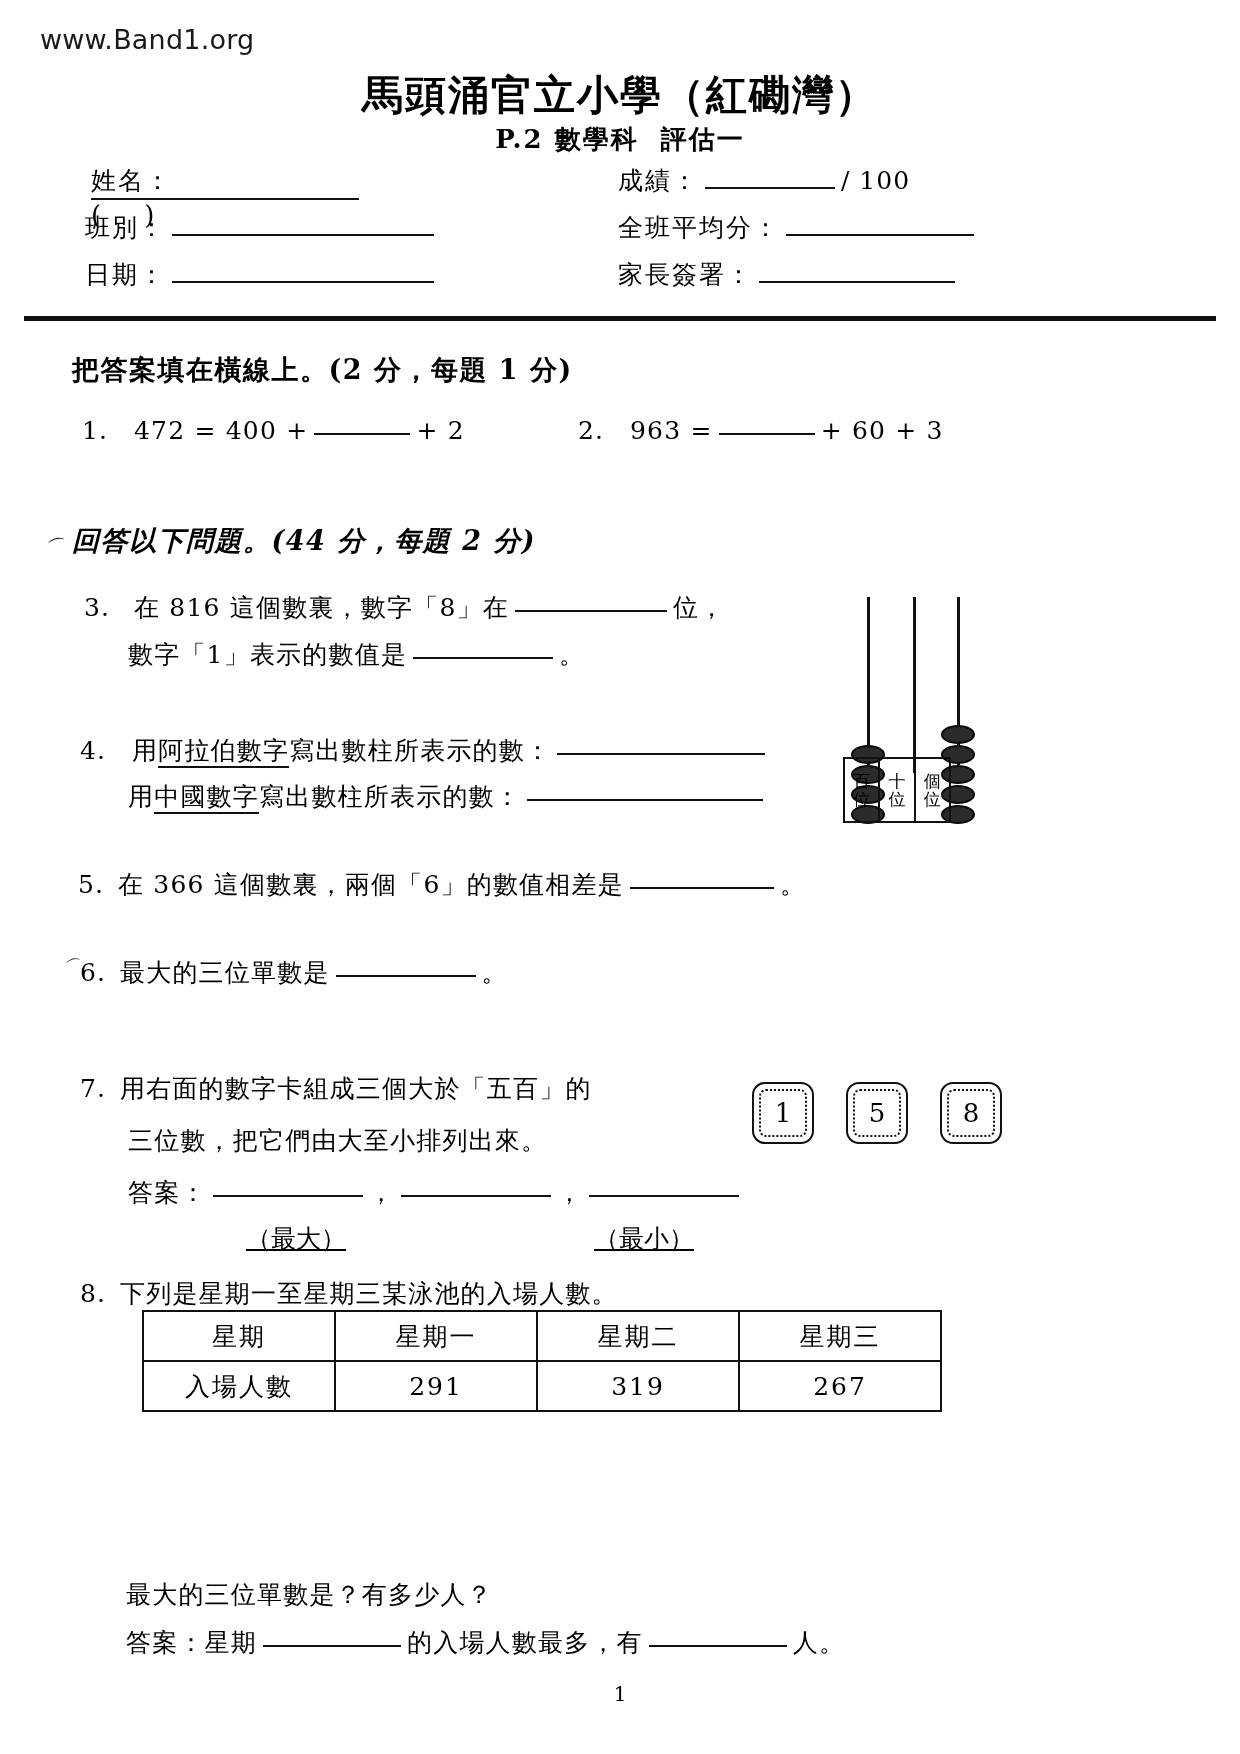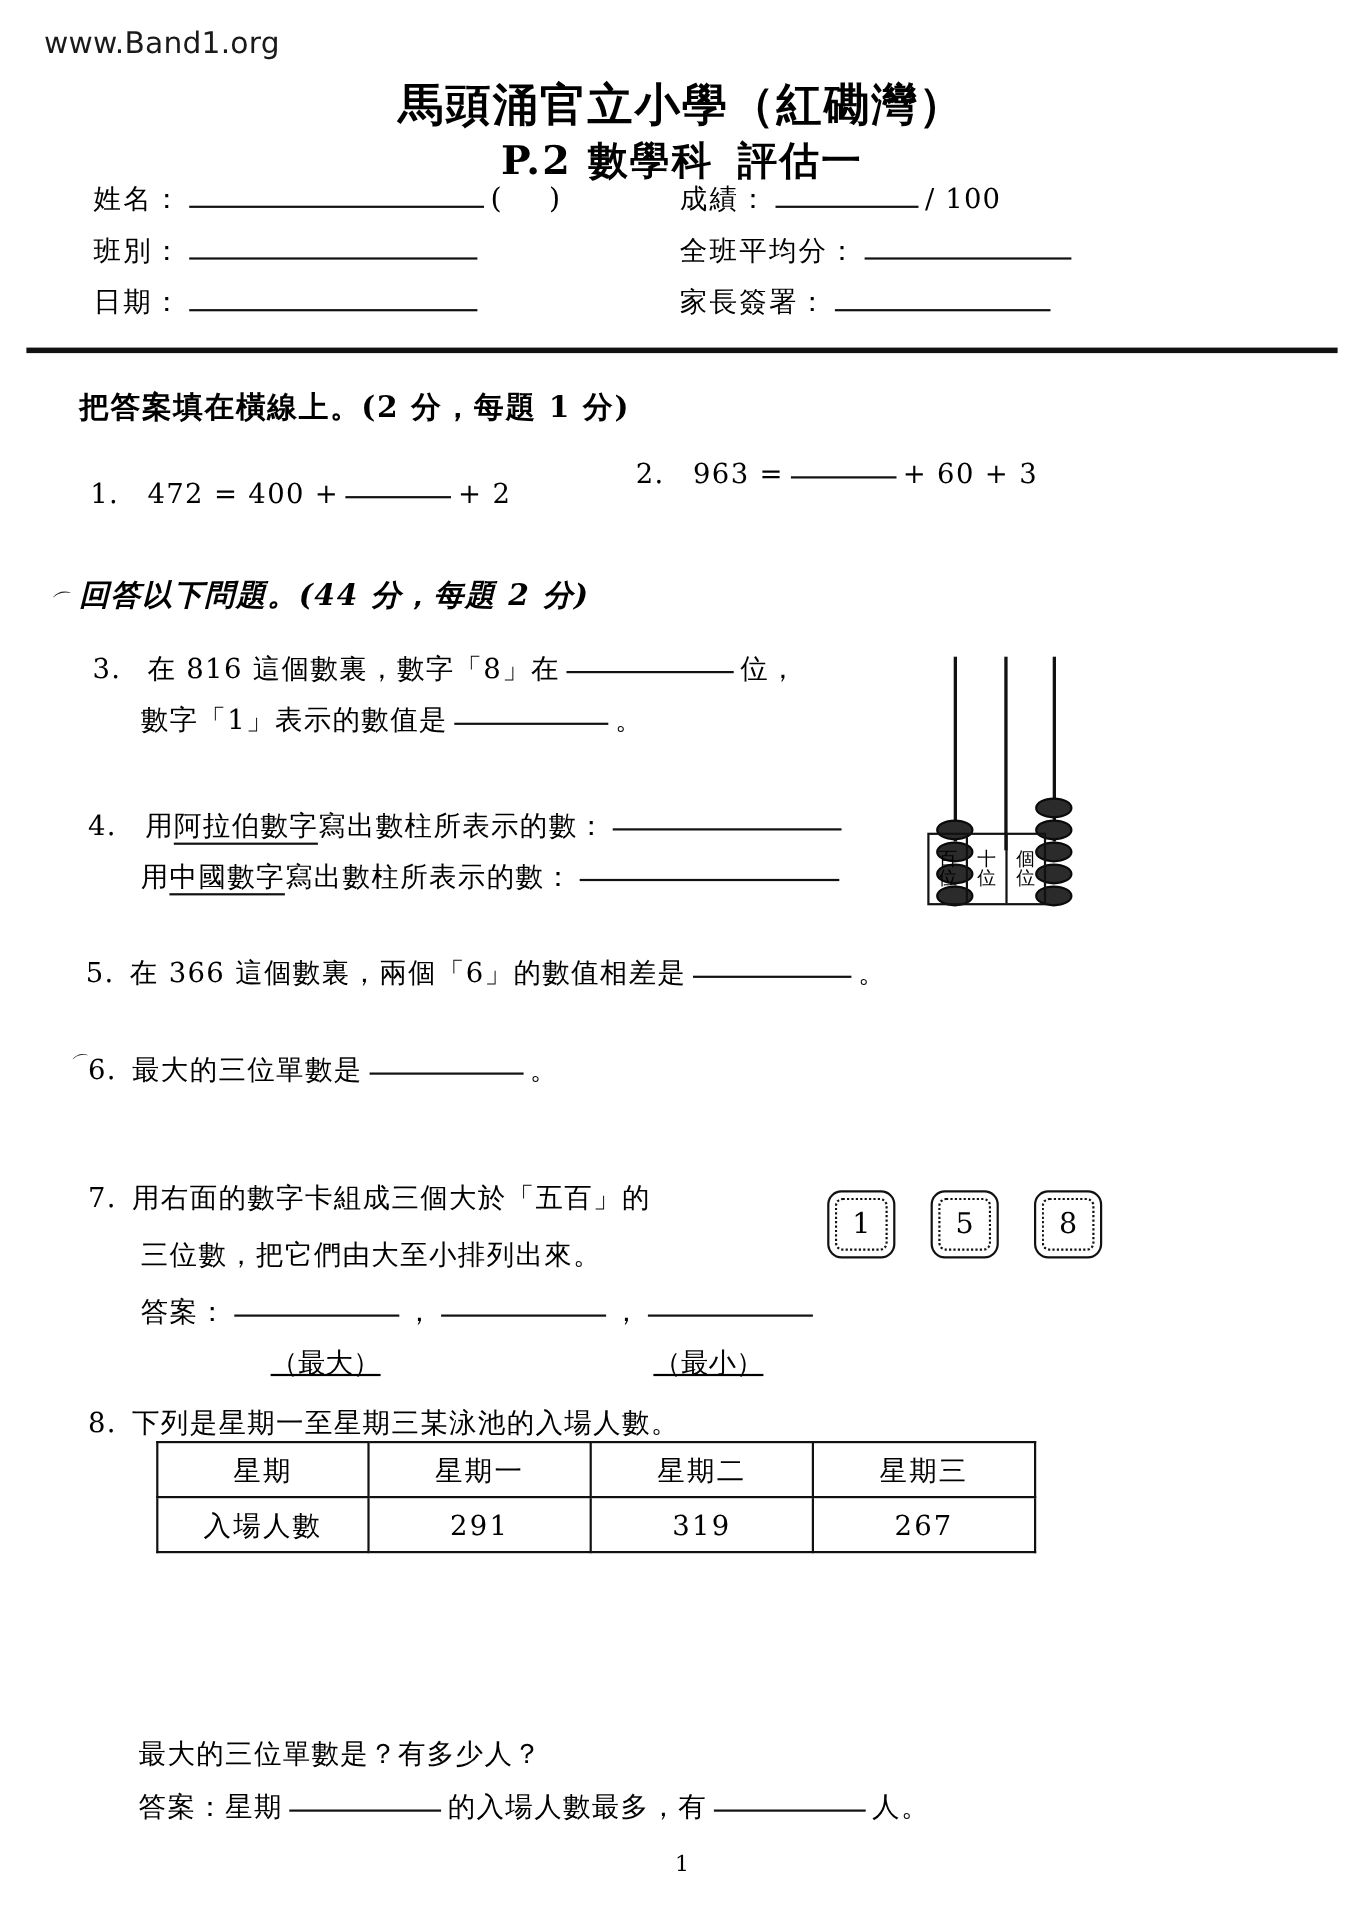--- a/index.html
+++ b/index.html
@@ -39,21 +39,21 @@
     width: 1240px;
     text-align: center;
   }
   .school-name {
     font-size: 41px;
     font-weight: bold;
     letter-spacing: 2px;
     line-height: 1.32;
   }
   .paper-line {
-    font-size: 36px;
+    font-size: 26px;
     font-weight: bold;
     letter-spacing: 2px;
     line-height: 1.35;
   }
   .paper-line .gap { display:inline-block; width: 22px; }
 
   
   .info {
     position: absolute;
     left: 0;
@@ -73,21 +73,21 @@
   .blank {
     display: inline-block;
     border-bottom: 2.2px solid #111;
     height: 1px;
     margin: 0 6px;
     vertical-align: 4px;
   }
   .paren { display:inline-block; font-size: 26px; }
   .paren .inner { display:inline-block; width: 42px; }
 
-  .r1a { left: 85px;  top: 6px; }
+  .r1a { left: 85px;  top: 6px; flex-direction: column; }
   .r1b { left: 618px; top: 6px; }
   .r2a { left: 85px;  top: 53px; }
   .r2b { left: 618px; top: 53px; }
   .r3a { left: 85px;  top: 100px; }
   .r3b { left: 618px; top: 100px; }
 
   
   .divider {
     position: absolute;
     left: 24px;
@@ -119,21 +119,21 @@
   .q {
     position: absolute;
     font-size: 25px;
     letter-spacing: 1.2px;
     white-space: nowrap;
     line-height: 1.0;
   }
   .qnum { display:inline-block; }
 
   
-  .q1 { left: 82px; top: 436px; }
+  .q1 { left: 82px; top: 418px; }
   .q2 { left: 578px; top: 418px; }
   .q1 .qnum, .q2 .qnum { width: 52px; }
 
   
   .q3l1 { left: 84px; top: 595px; }
   .q3l2 { left: 128px; top: 642px; }
   
   .q4l1 { left: 80px; top: 738px; }
   .q4l2 { left: 128px; top: 784px; }
   

